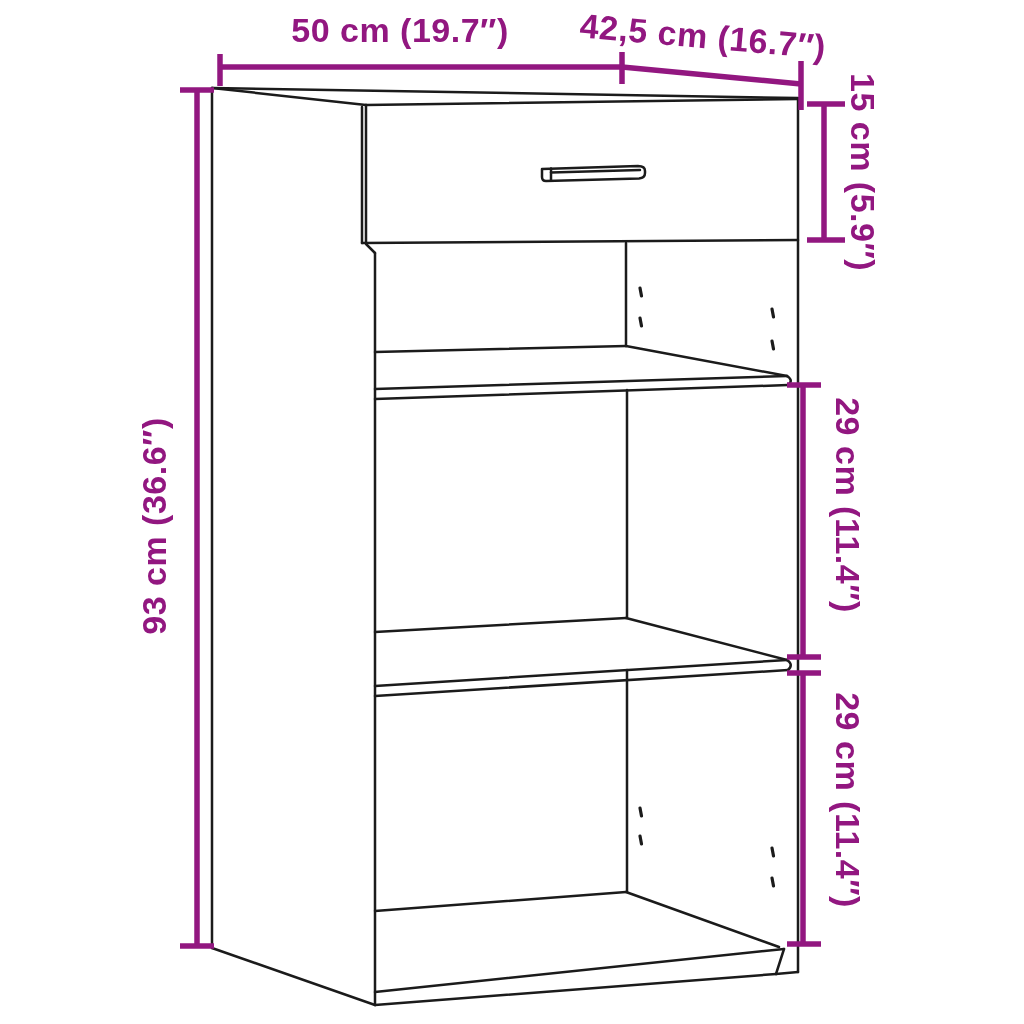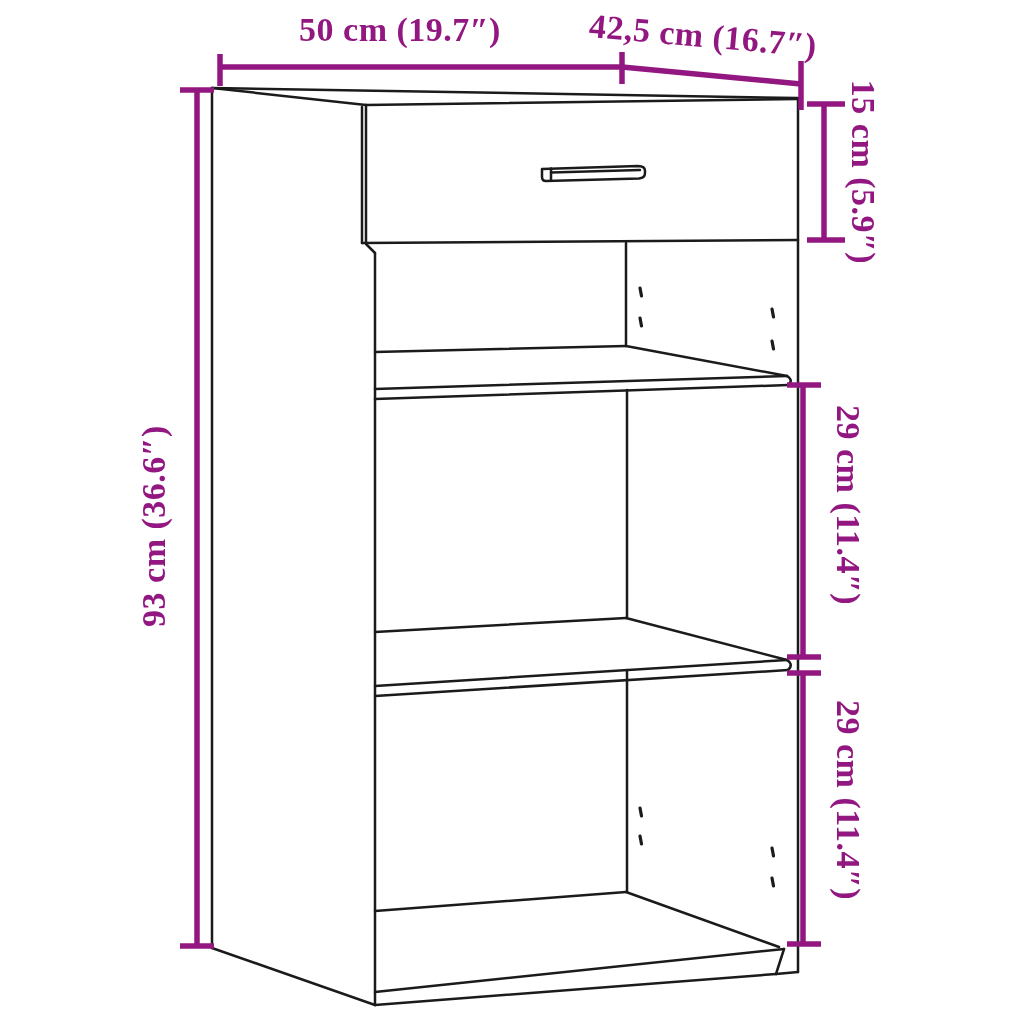--- a/index.html
+++ b/index.html
@@ -5,21 +5,21 @@
   html, body {
     margin: 0;
     padding: 0;
     background: #ffffff;
   }
   .stage {
     position: relative;
     width: 1024px;
     height: 1024px;
     background: var(--bg, #ffffff);
-    font-family: Liberation Serif, serif;
+    font-family: Liberation Sans, sans-serif;
     overflow: hidden;
   }
   .stage svg {
     position: absolute;
     left: 0;
     top: 0;
   }
   .dim-label {
     position: absolute;
     white-space: nowrap;

